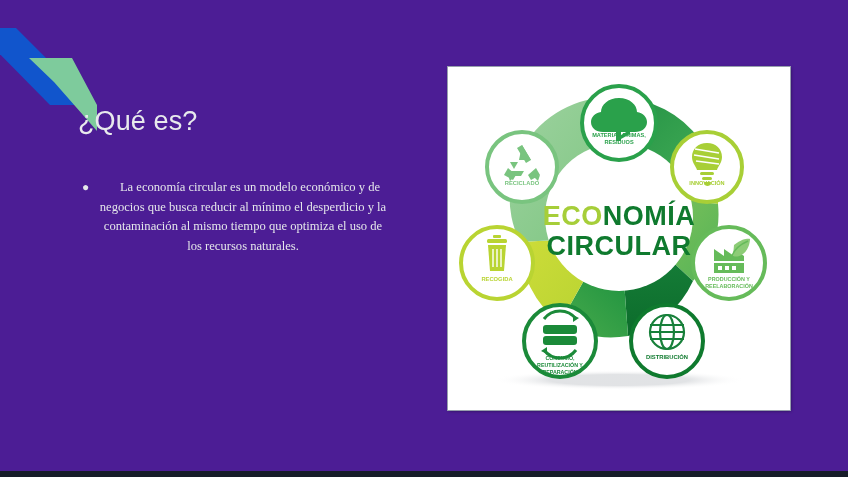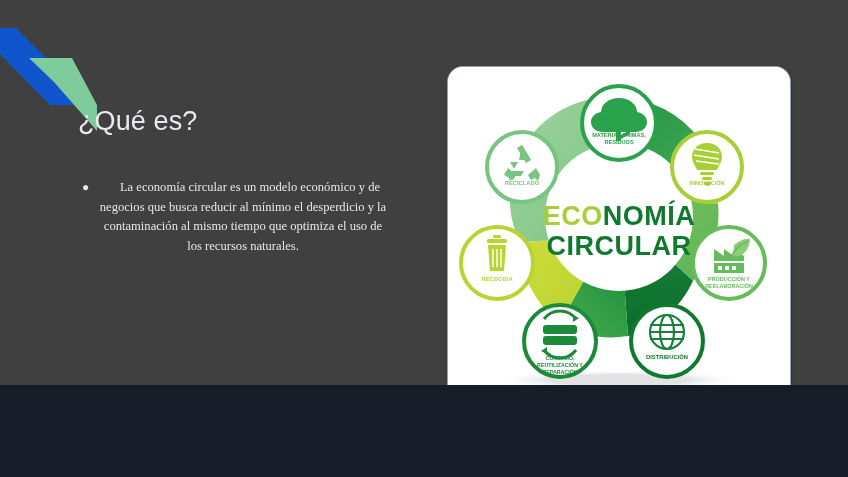--- a/index.html
+++ b/index.html
@@ -9,22 +9,22 @@
   }
   body {
     width: 848px;
     height: 477px;
     overflow: hidden;
     font-family: "Liberation Sans", sans-serif;
   }
   #slide {
     position: relative;
     width: 848px;
-    height: 385px;
-    background: #404040;
+    height: 471px;
+    background: #4c1d95;
     overflow: hidden;
   }
 
   
   #deco {
     position: absolute;
     left: 0;
     top: 0;
     width: 140px;
     height: 140px;
@@ -76,21 +76,20 @@
   
   #picture {
     position: absolute;
     left: 448px;
     top: 67px;
     width: 342px;
     height: 343px;
     background: #ffffff;
     box-shadow: 0 0 0 1px #97a0ad, 1px 1px 3px rgba(0,0,0,0.45);
     overflow: hidden;
-    border-radius: 15px;
   }
   #diagram-svg {
     display: block;
     width: 342px;
     height: 343px;
   }
   .nlabel {
     font-family: "Liberation Sans", sans-serif;
     font-weight: bold;
     text-anchor: middle;

